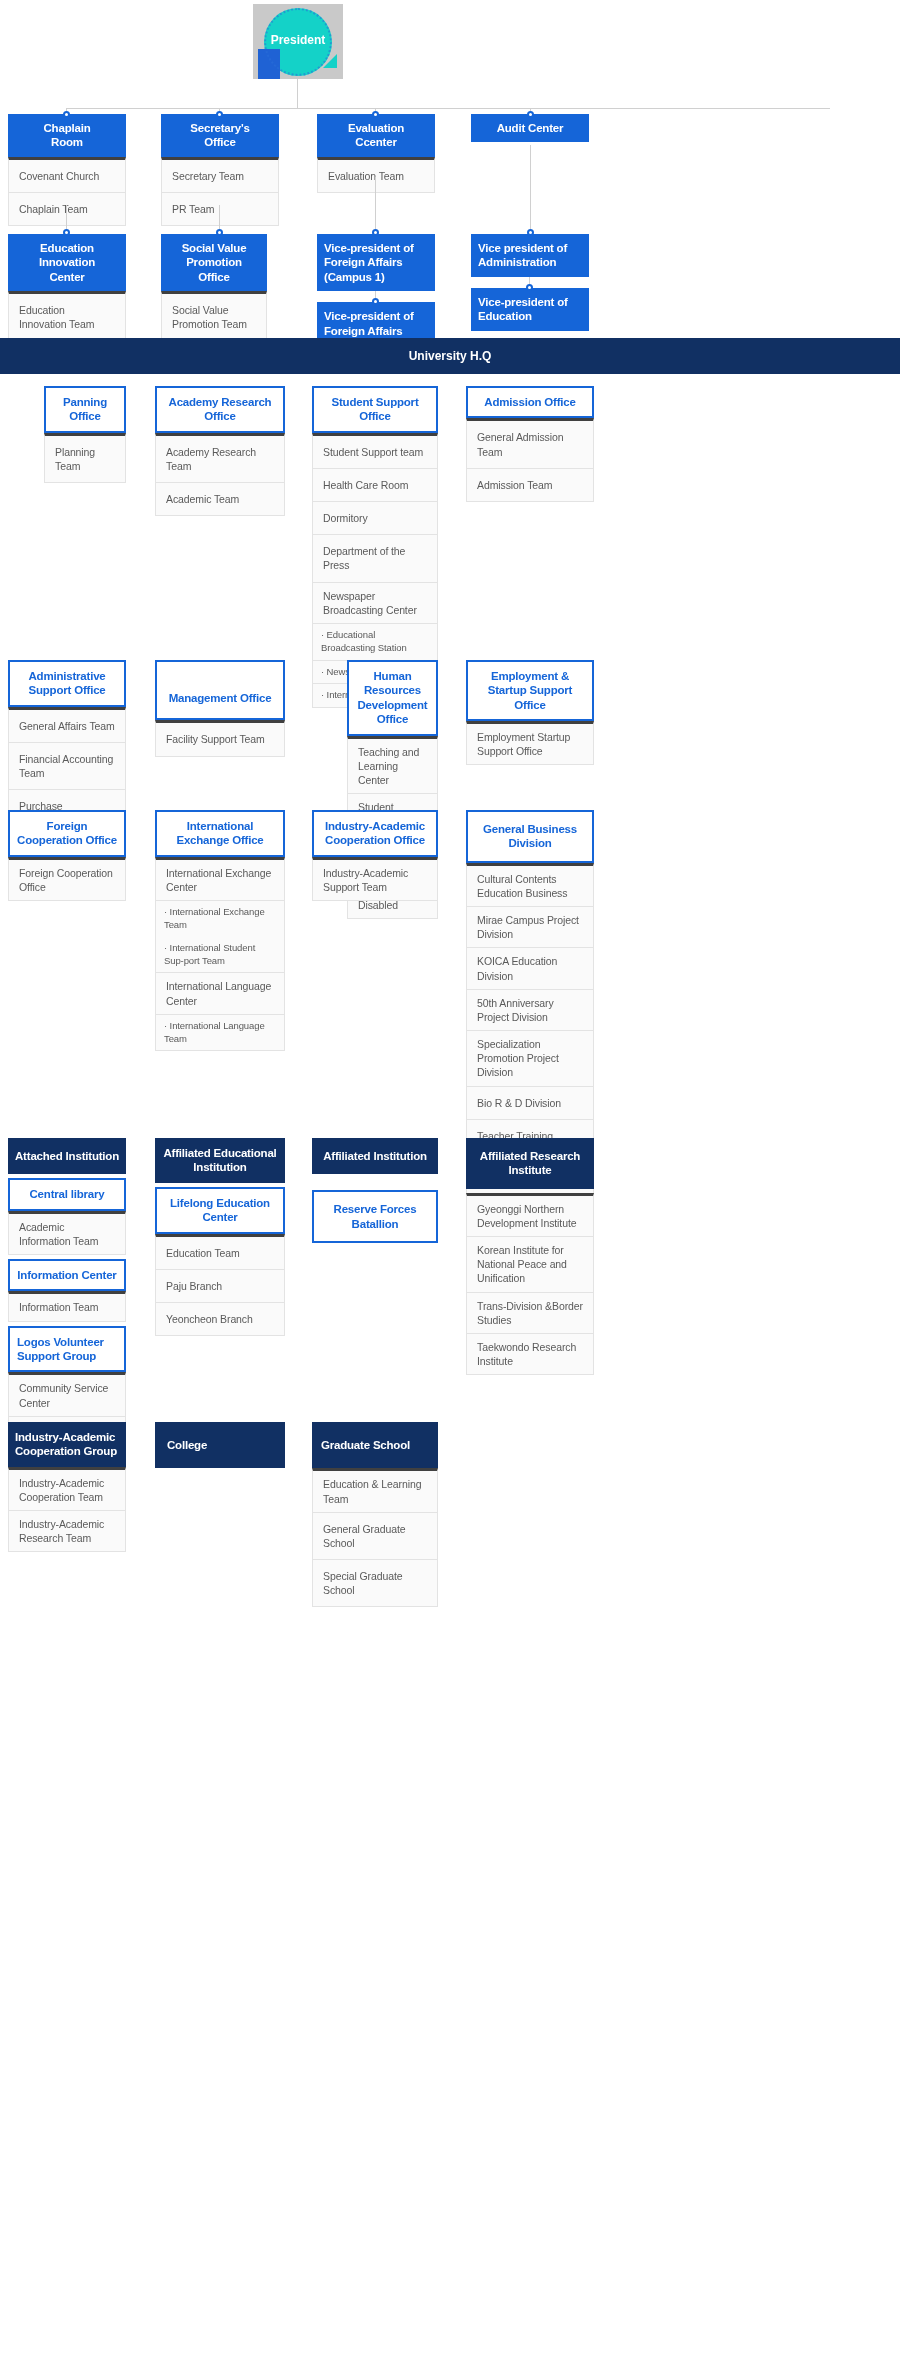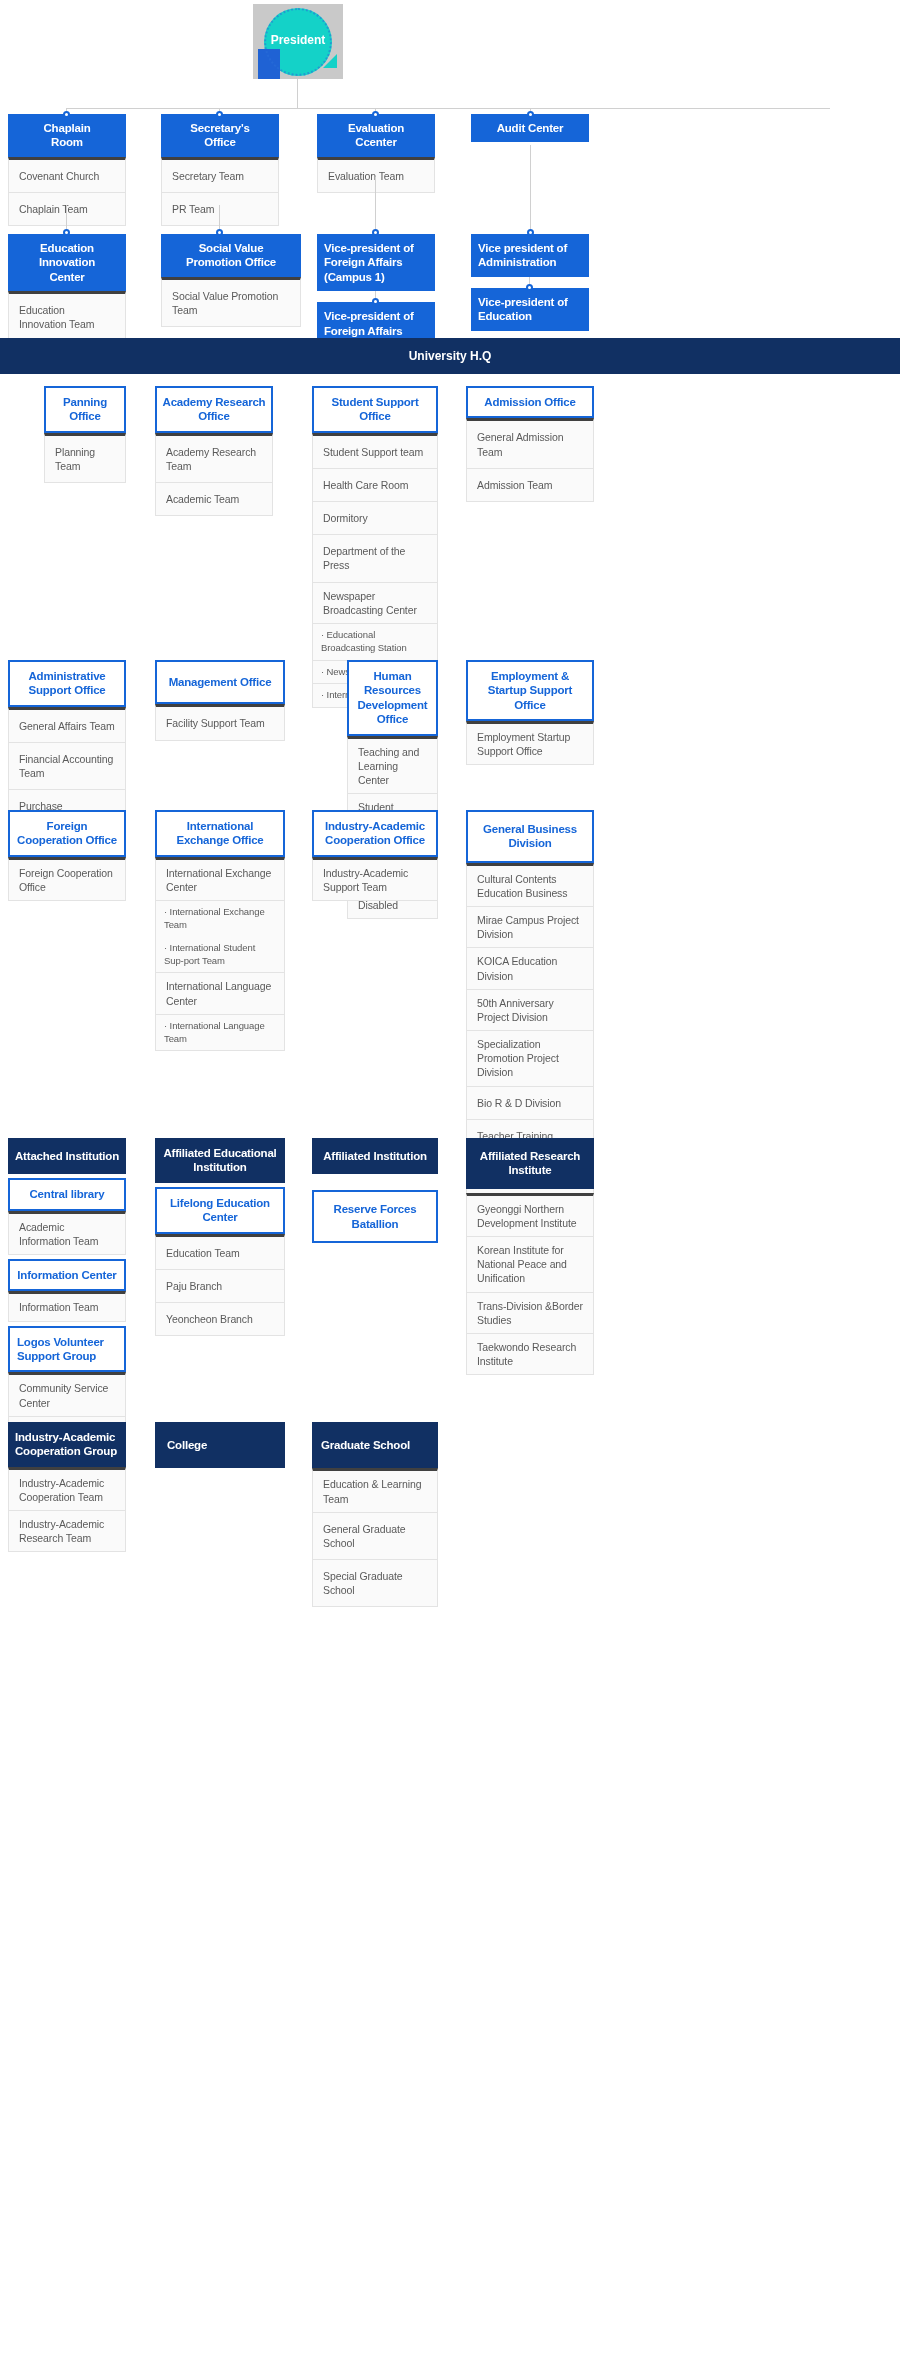--- a/index.html
+++ b/index.html
@@ -188,21 +188,21 @@
 <div class="dot" style="left:63px;  top:229px;"></div>
 <div class="dot" style="left:216px; top:229px;"></div>
 <div class="dot" style="left:372px; top:229px;"></div>
 <div class="dot" style="left:527px; top:229px;"></div>
 
 <div class="col" style="left:8px; top:234px; width:118px;">
   <div class="hdr-blue">Education Innovation Center</div>
   <div class="cell first">Education Innovation Team</div>
 </div>
 
-<div class="col" style="left:161px; top:234px; width:140px;">
+<div class="col" style="left:161px; top:234px; width:106px;">
   <div class="hdr-blue">Social Value Promotion Office</div>
   <div class="cell first">Social Value Promotion Team</div>
 </div>
 
 <div class="col" style="left:317px; top:234px; width:118px;">
   <div class="hdr-blue" style="text-align:left; padding-left:7px;">Vice-president of Foreign Affairs (Campus 1)</div>
   <div style="height:11px; position:relative;">
     <div class="ln v" style="left:58px; top:0; height:11px;"></div>
     <div class="dot" style="left:55px; top:7px;"></div>
   </div>
@@ -218,21 +218,21 @@
   <div class="hdr-blue" style="text-align:left; padding-left:7px;">Vice-president of Education</div>
 </div>
 
 <div class="banner" style="top:338px;">University H.Q</div>
 
 <div class="col" style="left:8px; top:386px; width:118px;padding-left:36px;">
   <div class="hdr-outline">Panning Office</div>
   <div class="cell first">Planning Team</div>
 </div>
 
-<div class="col" style="left:155px; top:386px; width:118px;">
+<div class="col" style="left:155px; top:386px; width:130px;">
   <div class="hdr-outline">Academy Research Office</div>
   <div class="cell first">Academy Research Team</div>
   <div class="cell">Academic Team</div>
 </div>
 
 <div class="col" style="left:312px; top:386px; width:126px;">
   <div class="hdr-outline">Student Support Office</div>
   <div class="cell first">Student Support team</div>
   <div class="cell">Health Care Room</div>
   <div class="cell">Dormitory</div>
@@ -250,21 +250,21 @@
 </div>
 
 <div class="col" style="left:8px; top:660px; width:118px;">
   <div class="hdr-outline">Administrative Support Office</div>
   <div class="cell first">General Affairs Team</div>
   <div class="cell">Financial Accounting Team</div>
   <div class="cell">Purchase Agreement Team</div>
 </div>
 
 <div class="col" style="left:155px; top:660px; width:130px;">
-  <div class="hdr-outline" style="padding-top:13px; padding-bottom:13px;">Management Office</div>
+  <div class="hdr-outline" style="padding-top:29px; padding-bottom:13px;">Management Office</div>
   <div class="cell first">Facility Support Team</div>
 </div>
 
 <div class="col" style="left:312px; top:660px; width:126px;padding-left:35px;">
   <div class="hdr-outline">Human Resources Development Office</div>
   <div class="cell first tight">Teaching and Learning Center</div>
   <div class="cell tight">Student Counseling Center</div>
   <div class="cell tight">Student Support Center for the Disabled</div>
 </div>
 

